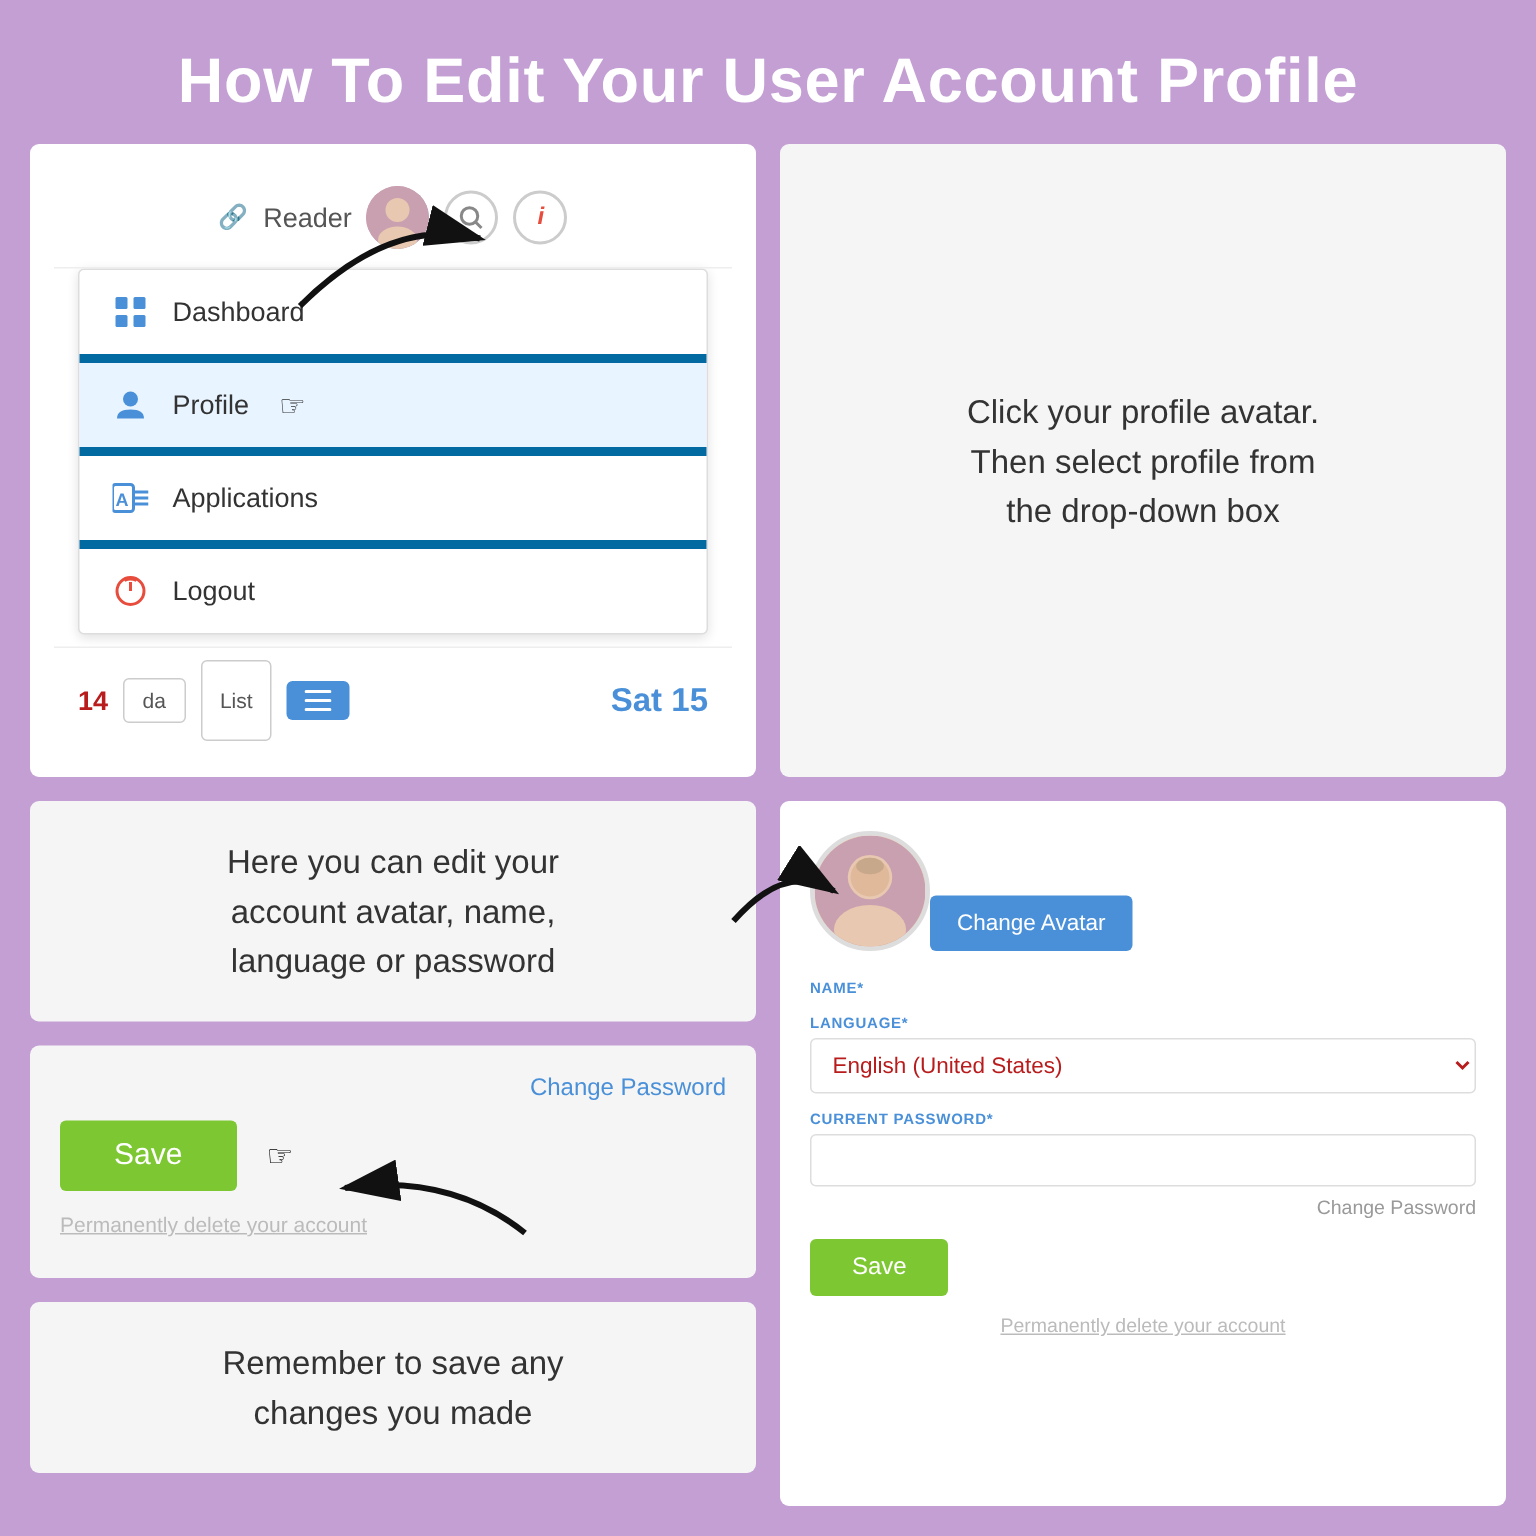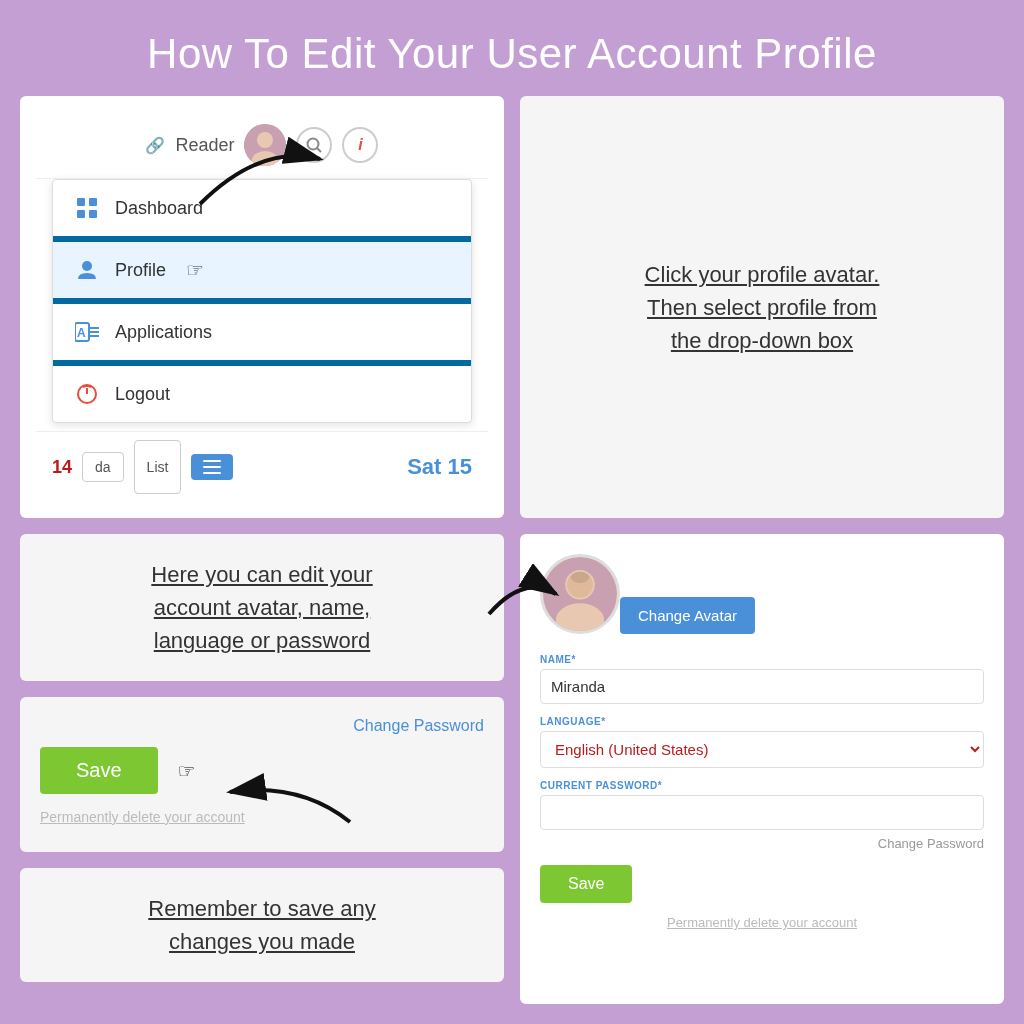--- a/index.html
+++ b/index.html
@@ -17,21 +17,21 @@
       height: 1024px;
       background: #c49fd4;
       padding: 20px;
       display: flex;
       flex-direction: column;
     }
 
     .page-title {
       color: white;
       font-size: 42px;
-      font-weight: normal;
+      font-weight: bold;
       text-align: center;
       padding: 10px 0 18px 0;
       letter-spacing: 0.5px;
     }
 
     
     .panel {
       background: white;
       border-radius: 6px;
       padding: 16px;
@@ -208,21 +208,20 @@
       display: flex;
       align-items: center;
       justify-content: center;
     }
 
     .description-text {
       font-size: 22px;
       color: #333;
       text-align: center;
       line-height: 1.5;
-      text-decoration: underline;
     }
 
     
     .bottom-left-desc {
       background: #f5f5f5;
       border-radius: 6px;
       padding: 24px 20px;
       display: flex;
       align-items: center;
       justify-content: center;
@@ -540,21 +539,20 @@
             <ellipse cx="40" cy="68" rx="26" ry="18" fill="#e8c8b0"></ellipse>
             <circle cx="40" cy="30" r="14" fill="#e0b89a"></circle>
             <ellipse cx="40" cy="22" rx="10" ry="6" fill="#c8a88a"></ellipse>
           </svg>
         </div>
         <button class="change-avatar-btn">Change Avatar</button>
       </div>
 
       
       <div class="form-label">NAME*</div>
-      <input class="form-input" type="text" value="Miranda" style="">
 
       
       <div class="form-label">LANGUAGE*</div>
       <select class="form-select">
         <option>English (United States)</option>
       </select>
 
       
       <div class="form-label">CURRENT PASSWORD*</div>
       <input class="form-input" type="password" style="">

